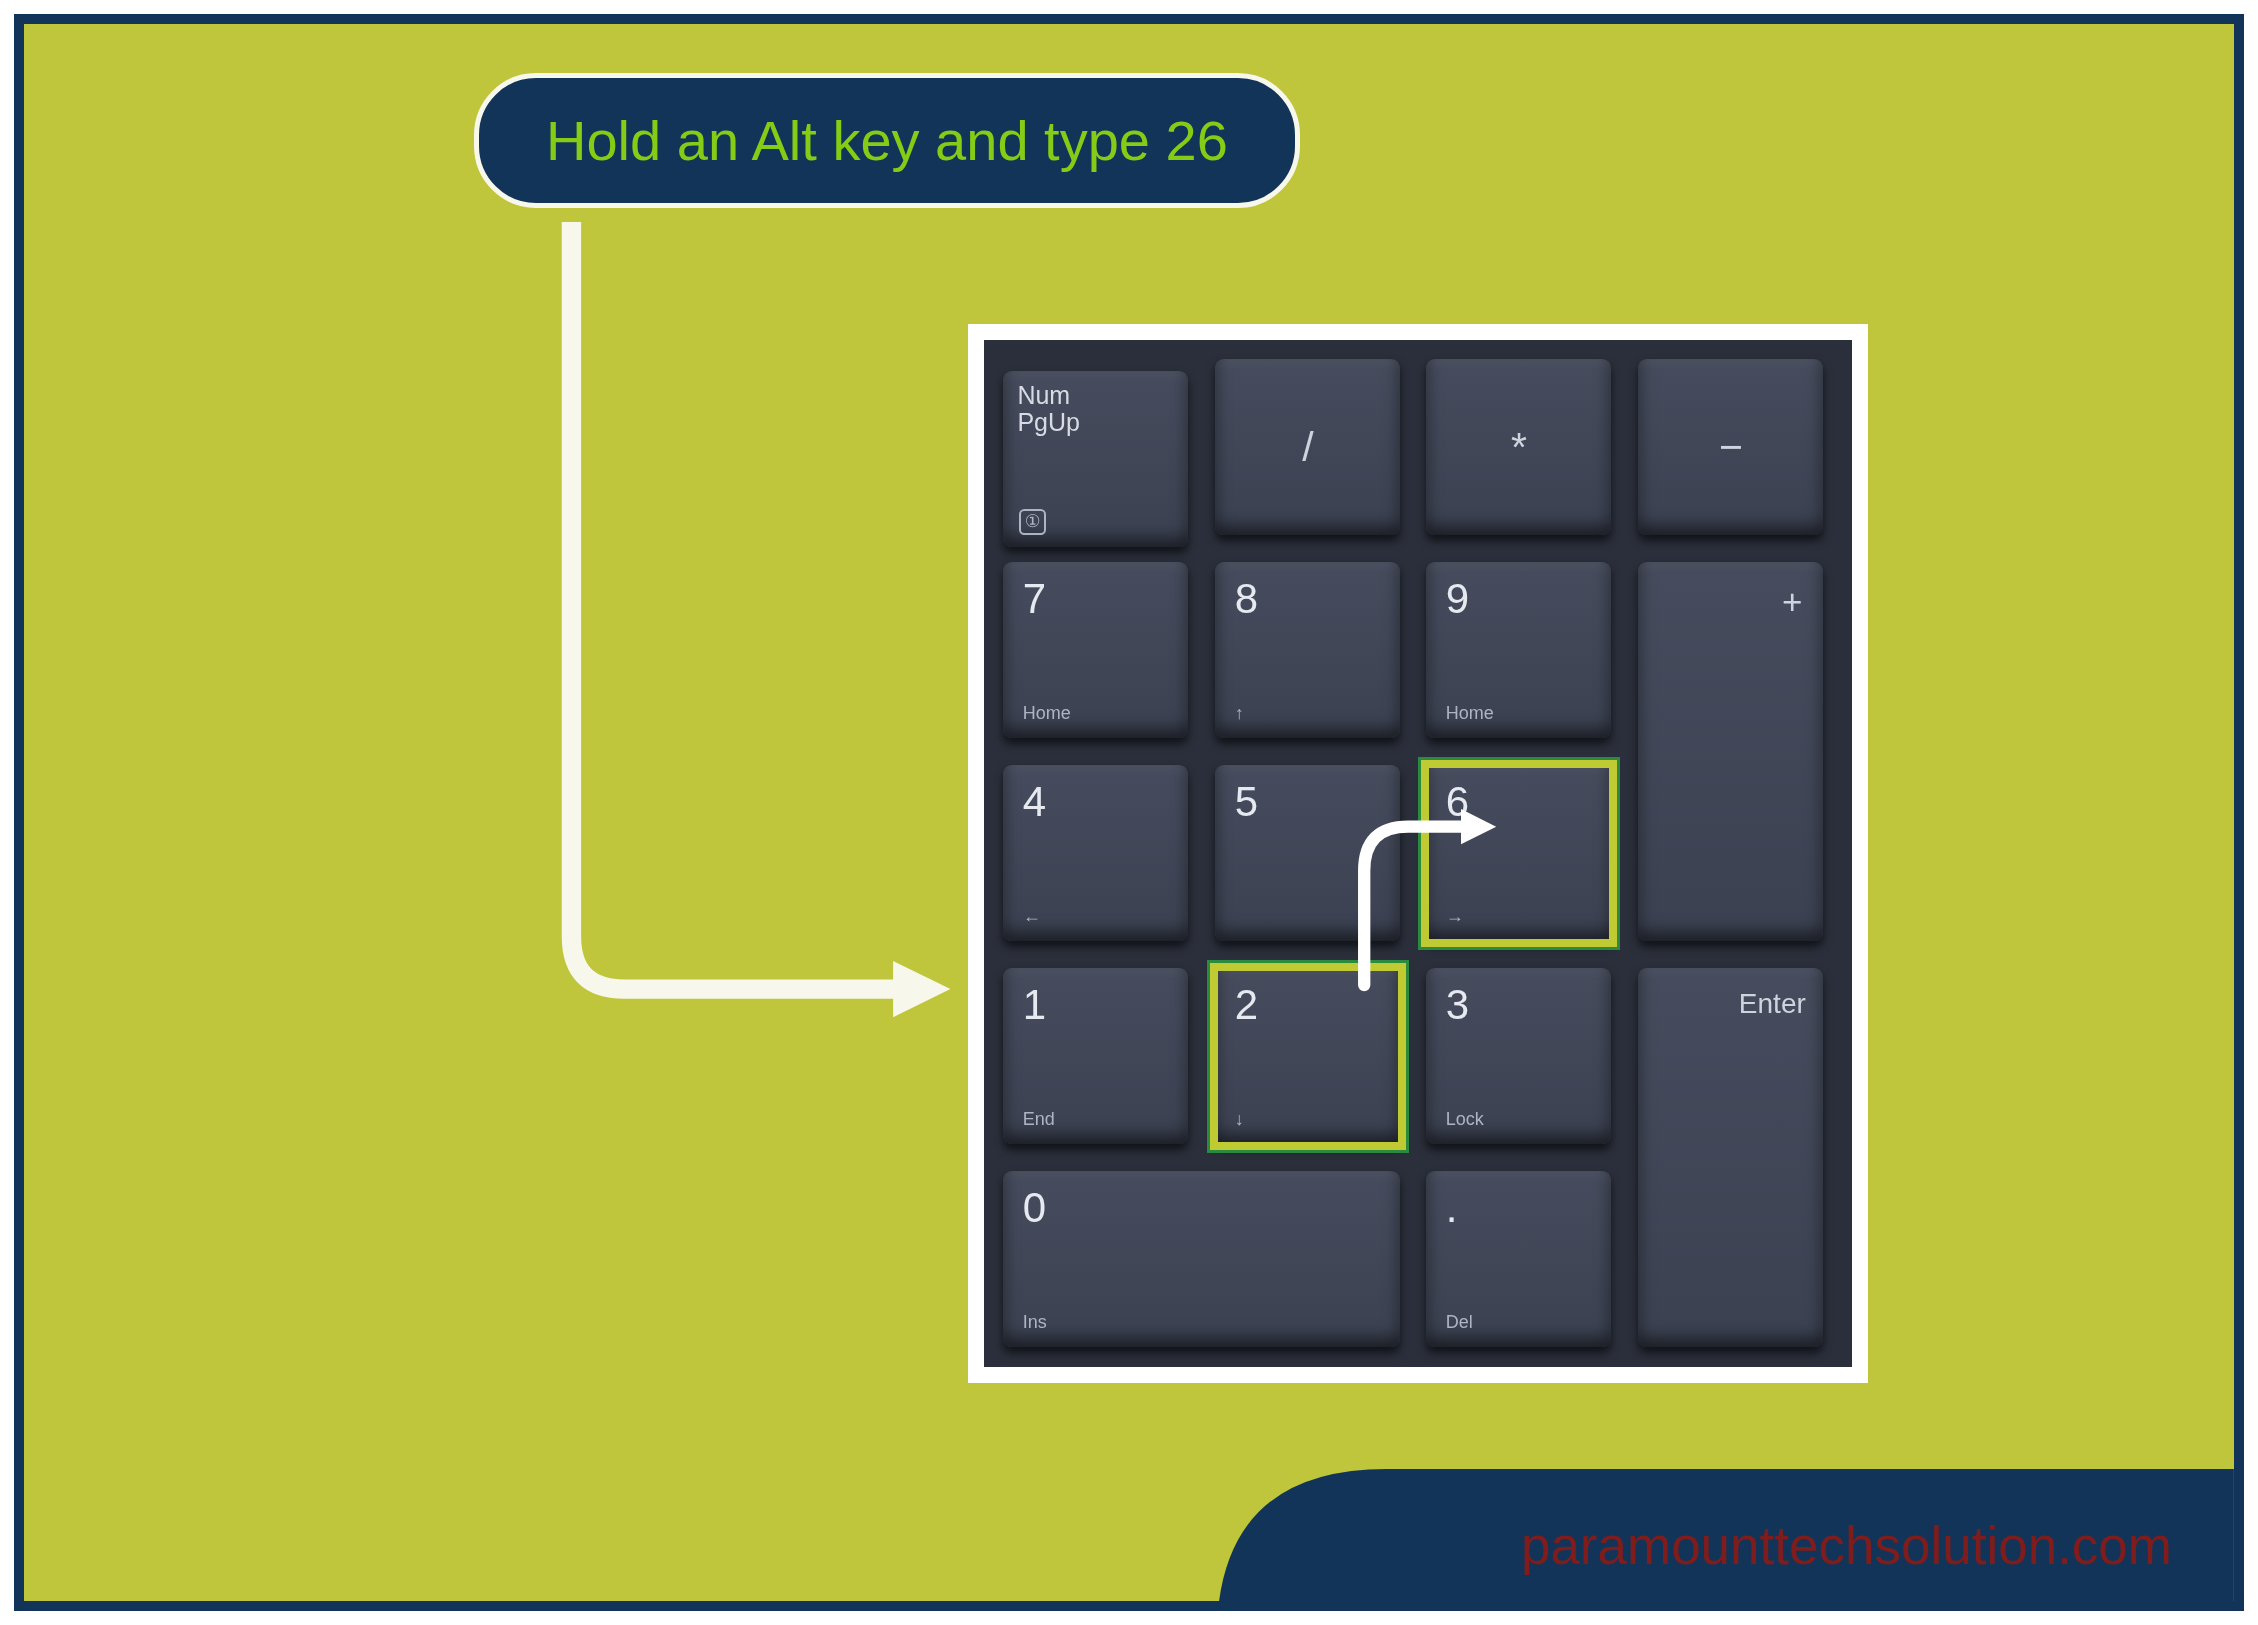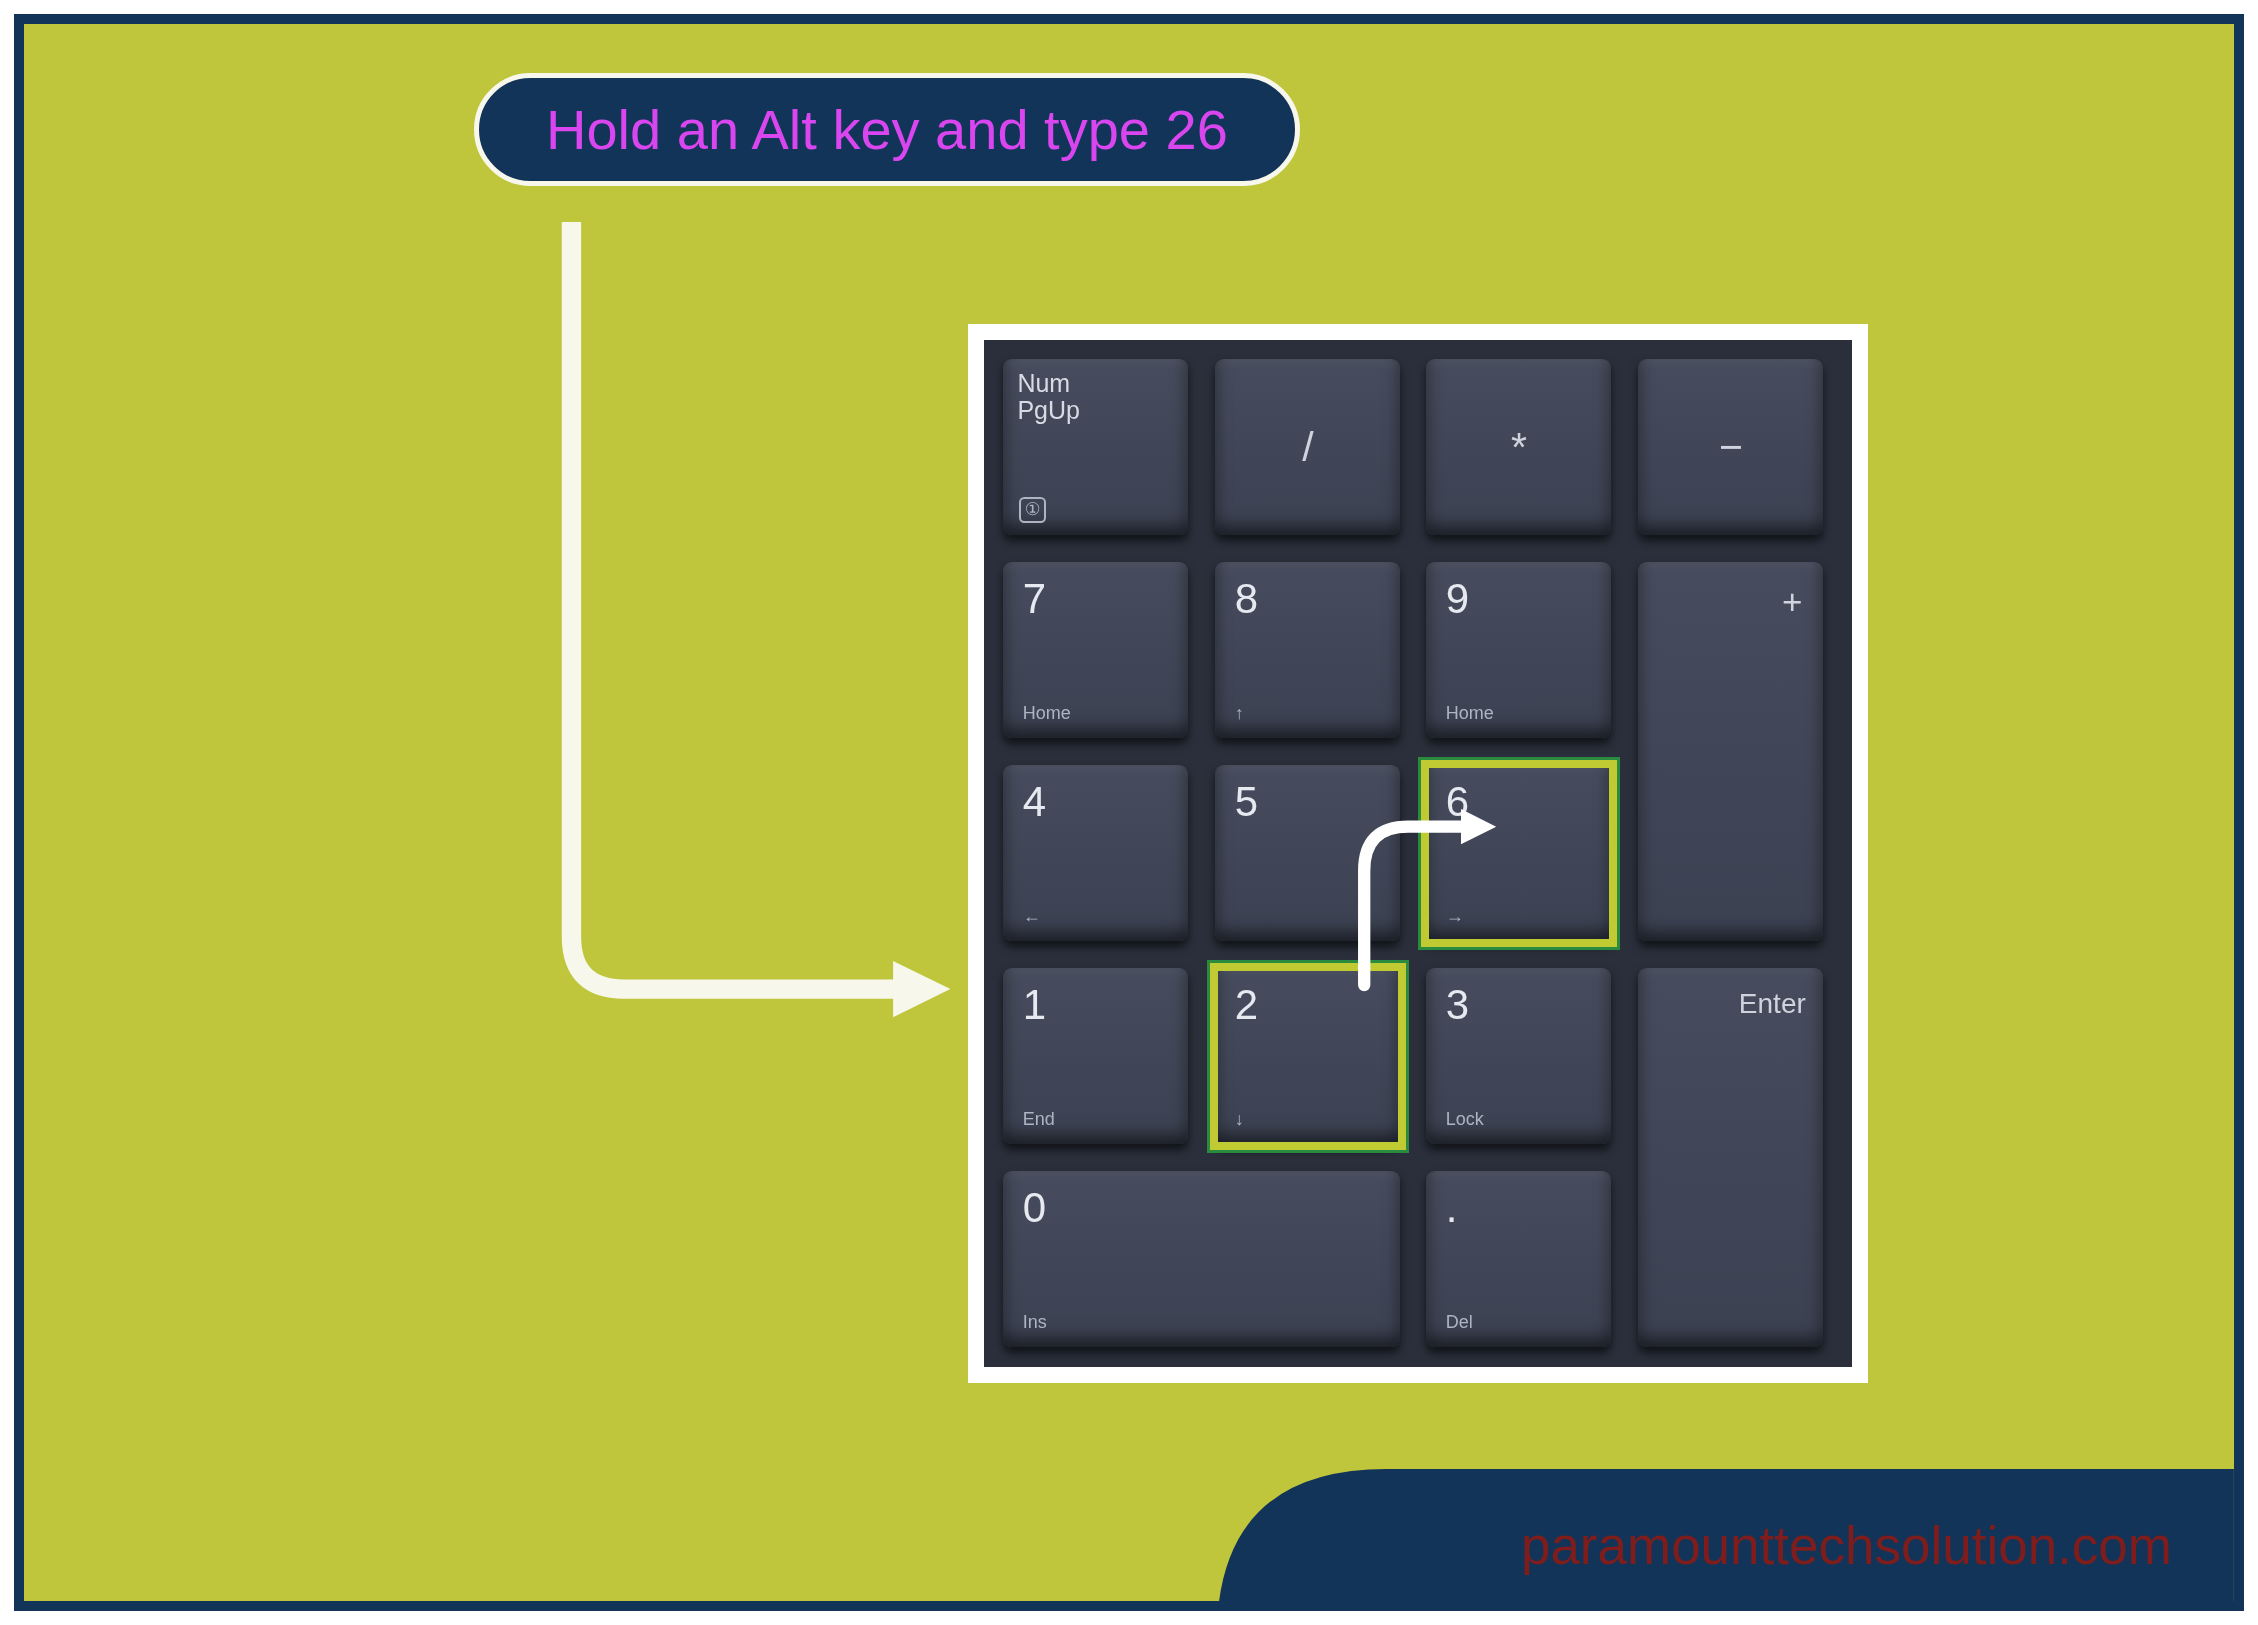--- a/index.html
+++ b/index.html
@@ -14,24 +14,24 @@
     position: absolute;
     top: 14px; left: 14px; right: 14px; bottom: 14px;
     border: 10.6px solid #123458;
     background: #bfc63b;
   }
   .instruction {
     position: absolute;
     top: 49px;
     left: 450px;
     background: #123458;
-    color: #d946ef;
+    color: #84cc16;
     font-size: 56px;
     font-weight: 500;
-    padding: 19px 67px;
+    padding: 30px 67px;
     border-radius: 62px;
     border: 5.3px solid #f7f7ec;
   }
   
   .keypad-wrap {
     position: absolute;
     top: 300px;
     left: 944px;
     width: 900px;
     height: 1059px;
@@ -135,21 +135,21 @@
   </div>
 
   <svg class="connector" viewBox="0 0 480 950">
     <path d="M30 0 L30 810 Q30 870 90 870 L395 870" stroke="#f7f7ec" stroke-width="22" fill="none" stroke-linecap="round"></path>
     <polygon points="395,838 460,870 395,902" fill="#f7f7ec"></polygon>
   </svg>
 
   <div class="keypad-wrap">
     <div class="keypad">
 
-      <div class="key" style="left:0; top:0; width:185px; height:176px;">
+      <div class="key" style="left:0; top:12px; width:185px; height:176px;">
         <div class="clabel-tl"><span>Num</span><br><span>PgUp</span></div>
         <div class="small-icon">①</div>
       </div>
       <div class="key" style="left:212px; top:0; width:185px; height:176px;">
         <div class="cglyph">/</div>
       </div>
       <div class="key" style="left:423px; top:0; width:185px; height:176px;">
         <div class="cglyph">*</div>
       </div>
       <div class="key" style="left:635px; top:0; width:185px; height:176px;">

